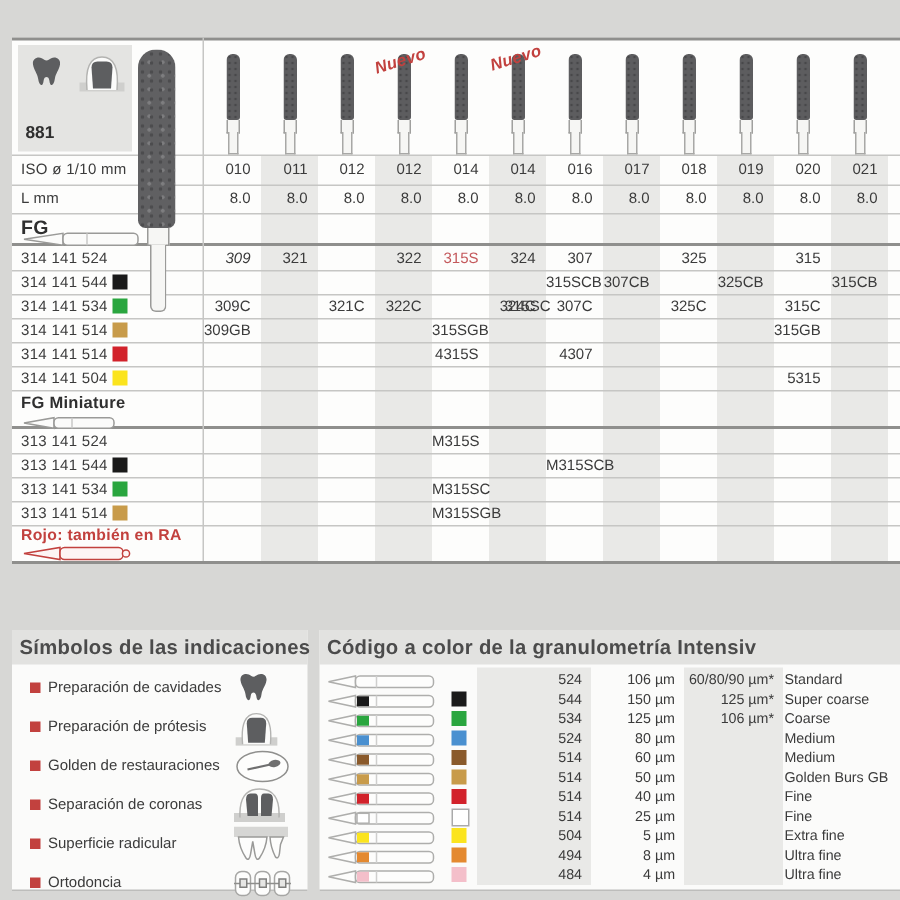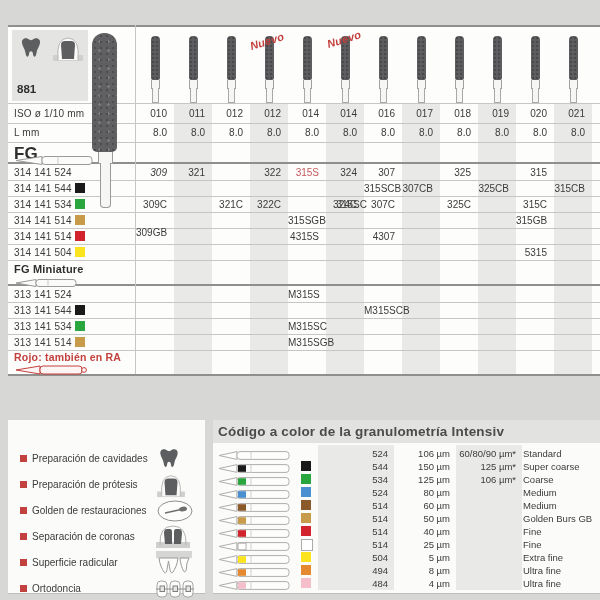--- a/index.html
+++ b/index.html
@@ -155,21 +155,21 @@
     <div class="cellval" style="left: 136px; top: 199px; width: 31px;">309C</div>
     <div class="cellval" style="left: 212px; top: 199px; width: 31px;">321C</div>
     <div class="cellval" style="left: 250px; top: 199px; width: 31px;">322C</div>
     <div class="cellval" style="left: 288px; top: 199px; width: 31px; margin-left: 48px;">315SC</div>
     <div class="cellval" style="left: 326px; top: 199px; width: 31px;">324C</div>
     <div class="cellval" style="left: 364px; top: 199px; width: 31px;">307C</div>
     <div class="cellval" style="left: 440px; top: 199px; width: 31px;">325C</div>
     <div class="cellval" style="left: 516px; top: 199px; width: 31px;">315C</div>
     <div class="rowlabel" style="top: 215px;">314 141 514</div>
     <div class="chip" style="left: 75px; top: 215px; background: rgb(200, 155, 74); border: none;"></div>
-    <div class="cellval" style="left: 136px; top: 215px; width: 31px; margin-top: 12px;">309GB</div>
+    <div class="cellval" style="left: 136px; top: 215px; width: 31px;">309GB</div>
     <div class="cellval" style="left: 288px; top: 215px; width: 31px;">315SGB</div>
     <div class="cellval" style="left: 516px; top: 215px; width: 31px;">315GB</div>
     <div class="rowlabel" style="top: 231px;">314 141 514</div>
     <div class="chip" style="left: 75px; top: 231px; background: rgb(210, 34, 43); border: none;"></div>
     <div class="cellval" style="left: 288px; top: 231px; width: 31px;">4315S</div>
     <div class="cellval" style="left: 364px; top: 231px; width: 31px;">4307</div>
     <div class="rowlabel" style="top: 247px;">314 141 504</div>
     <div class="chip" style="left: 75px; top: 247px; background: rgb(251, 228, 30); border: none;"></div>
     <div class="cellval" style="left: 516px; top: 247px; width: 31px;">5315</div>
     <div class="rowlabel" style="top: 289px;">313 141 524</div>
@@ -201,40 +201,41 @@
   <div class="bighead"></div>
   <div class="bigneck"></div>
   <div class="bigshaft"></div>
 </div>
 
 <div class="nuevo" style="left:252px;top:40px;">Nuevo</div>
 <div class="nuevo" style="left:329px;top:38px;">Nuevo</div>
 
 <div class="rowlabel" style="top:108px;">ISO ø 1/10 mm</div>
 <div class="rowlabel" style="top:127px;">L mm</div>
-<div class="rowlabel boldlbl" style="top:144px;font-size:17px;">FG</div>
+<div class="rowlabel boldlbl" style="top:144px;font-size:13px;">FG</div>
 <span class="abs" style="left:14px;top:152px;"><svg width="82" height="11" viewBox="0 0 82 11">
       <path d="M2 5.5 L28 1.5 L28 9.5 Z" fill="#fbfbfa" stroke="#9a9a98"></path>
       <rect x="28" y="1.5" width="50" height="8" rx="3" fill="#fbfbfa" stroke="#9a9a98"></rect>
       <line x1="44" y1="1.5" x2="44" y2="9.5" stroke="#c9c9c7"></line>
     </svg></span>
 <div class="rowlabel boldlbl" style="top:263px;font-size:11px;">FG Miniature</div>
 <span class="abs" style="left:14px;top:274px;"><svg width="66" height="10" viewBox="0 0 66 10">
       <path d="M2 5 L22 1.5 L22 8.5 Z" fill="#fbfbfa" stroke="#9a9a98"></path>
       <rect x="22" y="1.5" width="40" height="7" rx="3" fill="#fbfbfa" stroke="#9a9a98"></rect>
       <line x1="34" y1="1.5" x2="34" y2="8.5" stroke="#c9c9c7"></line>
     </svg></span>
 <div class="rowlabel redtext" style="top:351px;">Rojo: también en RA</div>
 <span class="abs" style="left:14px;top:362px;"><svg width="74" height="12" viewBox="0 0 74 12">
       <path d="M2 6 L26 2 L26 10 Z" fill="#fdf4f4" stroke="#c2413e"></path>
       <rect x="26" y="2" width="42" height="8" rx="3" fill="#fdf4f4" stroke="#c2413e"></rect>
       <circle cx="70" cy="6" r="2.4" fill="#fdf4f4" stroke="#c2413e"></circle>
     </svg></span>
 
 <div class="panel" id="sym-panel" style="left:8px;width:197px;height:173px;">
+  <div class="ptitle">Símbolos de las indicaciones</div>
 <div class="symbullet" style="top: 35px;"></div>
     <div class="symrow-label" style="top: 33px;">Preparación de cavidades</div>
     <div class="abs" style="left: 148px; top: 27px;"><svg width="26" height="24" viewBox="0 0 26 25">
         <path d="M4 7 C3.4 2.8 7.4 1.6 9.8 2.8 C11.2 3.5 11.9 4.3 13 4.3 C14.1 4.3 14.8 3.5 16.2 2.8 C18.6 1.6 22.6 2.8 22 7 C21.4 10.8 19.2 12.6 18.6 16.4 C18 21.4 15.4 22.4 14.9 17.6 C14.6 14.6 11.4 14.6 11.1 17.6 C10.6 22.4 8 21.4 7.4 16.4 C6.8 12.6 4.6 10.8 4 7 Z" fill="#5d5e60"></path>
       </svg></div>
     <div class="symbullet" style="top: 61px;"></div>
     <div class="symrow-label" style="top: 59px;">Preparación de prótesis</div>
     <div class="abs" style="left: 148px; top: 53px;"><svg width="30" height="25" viewBox="0 0 32 27">
         <rect x="1" y="20" width="30" height="6" fill="#cfcfcd"></rect>
         <path d="M6 25 Q4 3 16 3 Q28 3 26 25" fill="#fbfbfa" stroke="#b3b3b1"></path>

